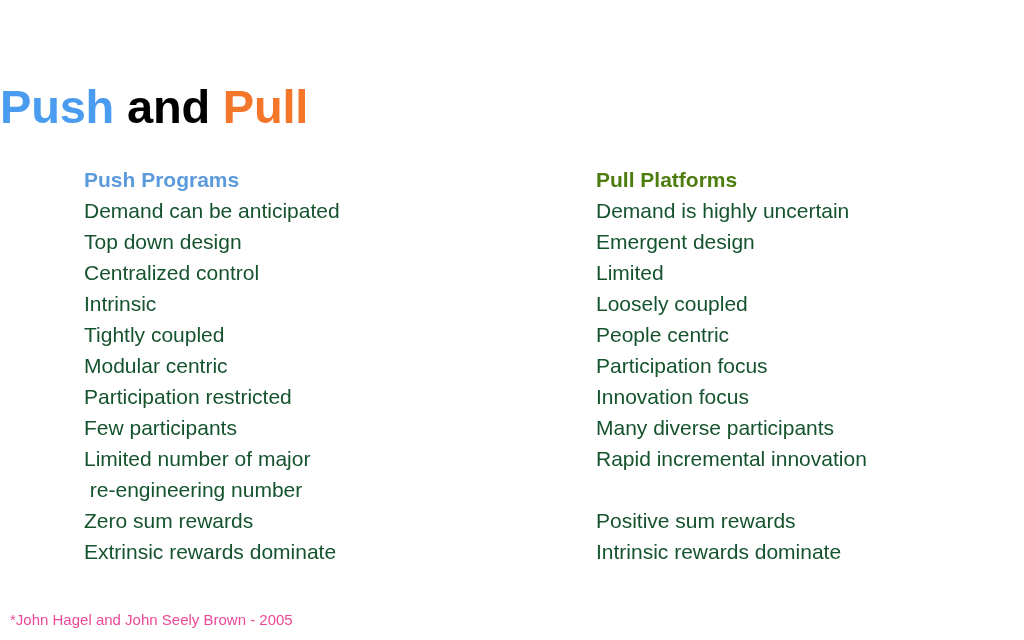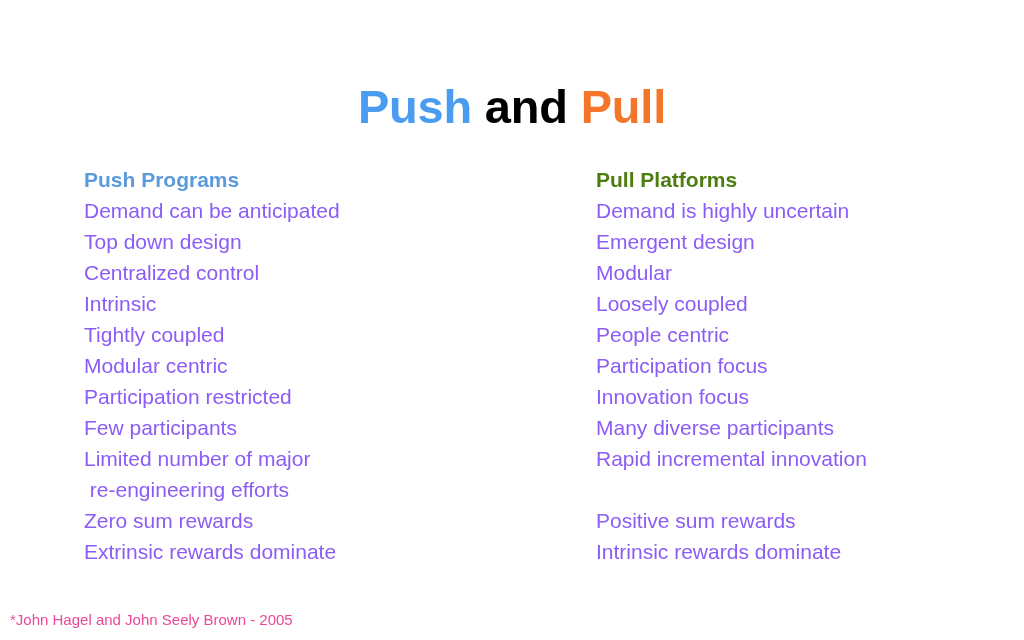--- a/index.html
+++ b/index.html
@@ -16,21 +16,21 @@
     color: #000000;
     -webkit-font-smoothing: antialiased;
   }
 
   
   #slide-title {
     position: absolute;
     left: 0;
     top: 48px;
     width: 1024px;
-    text-align: center;
+    text-align: left;
     font-size: 47px;
     font-weight: bold;
     line-height: 56px;
     letter-spacing: -0.2px;
     white-space: nowrap;
   }
   #slide-title .t-push  { color: #4a9cf0; }
   #slide-title .t-and   { color: #000000; }
   #slide-title .t-pull  { color: #f4762a; }
 
@@ -54,21 +54,21 @@
 
   .col-list {
     list-style: none;
     margin: 0;
     padding: 0;
   }
   .col-list li {
     font-size: 21px;
     line-height: 31px;
     height: 31px;
-    color: #8b5cf6;
+    color: #14532d;
     white-space: pre;
   }
   .col-list li.blank { color: transparent; }
 
   
   #footnote {
     position: absolute;
     left: 10px;
     bottom: 11px;
     font-size: 15px;
@@ -87,32 +87,32 @@
   <ul class="col-list">
     <li>Demand can be anticipated</li>
     <li>Top down design</li>
     <li>Centralized control</li>
     <li>Intrinsic</li>
     <li>Tightly coupled</li>
     <li>Modular centric</li>
     <li>Participation restricted</li>
     <li>Few participants</li>
     <li>Limited number of major</li>
-    <li> re-engineering efforts</li>
+    <li> re-engineering number</li>
     <li>Zero sum rewards</li>
     <li>Extrinsic rewards dominate</li>
   </ul>
 </div>
 
 <div class="column" id="col-pull">
   <div class="col-heading">Pull Platforms</div>
   <ul class="col-list">
     <li>Demand is highly uncertain</li>
     <li>Emergent design</li>
-    <li>Modular</li>
+    <li>Limited</li>
     <li>Loosely coupled</li>
     <li>People centric</li>
     <li>Participation focus</li>
     <li>Innovation focus</li>
     <li>Many diverse participants</li>
     <li>Rapid incremental innovation</li>
     <li class="blank"></li>
     <li>Positive sum rewards</li>
     <li>Intrinsic rewards dominate</li>
   </ul>

